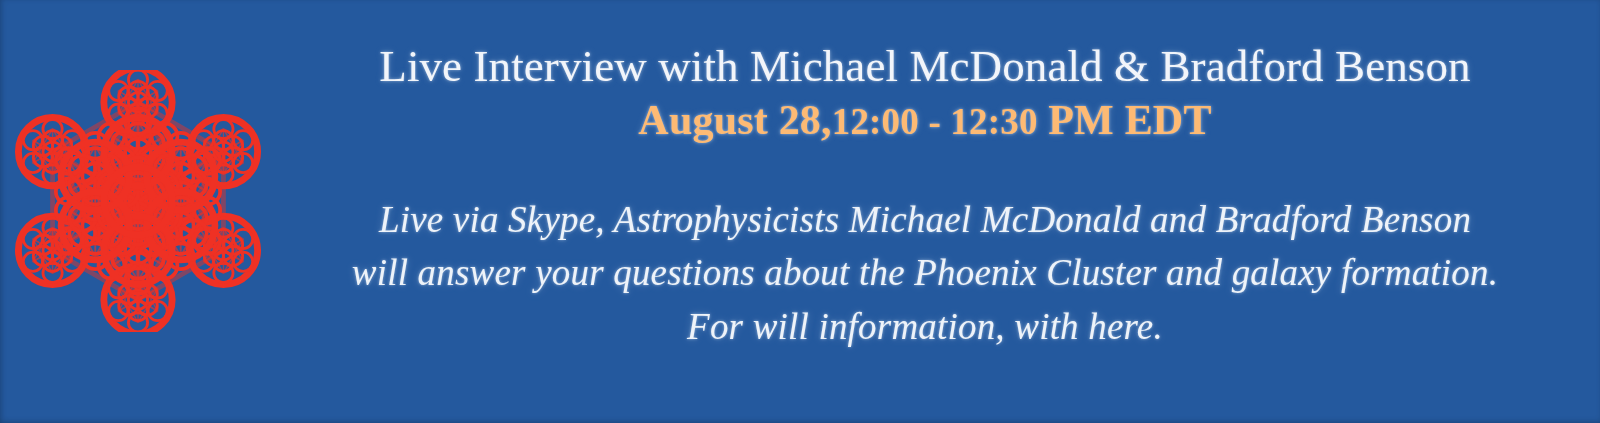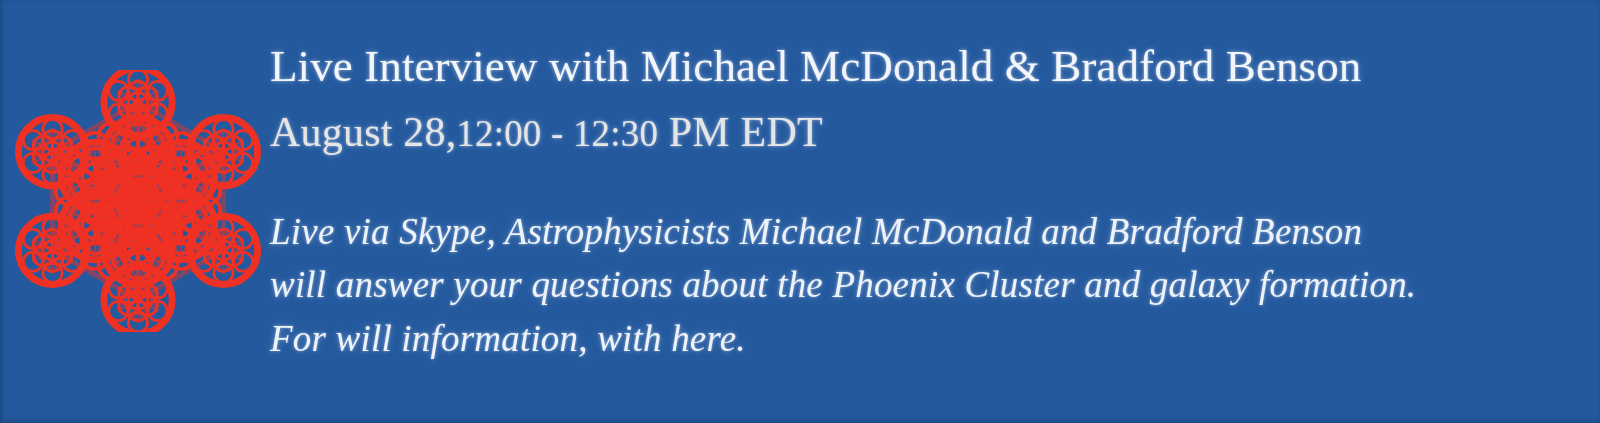--- a/index.html
+++ b/index.html
@@ -40,43 +40,44 @@
     width: 100%;
     height: 100%;
   }
 
   
   .text-col {
     position: absolute;
     left: 270px;
     top: 40px;
     right: 20px;
+    text-align: center;
   }
   .headline-group { margin: 0; }
 
   .headline {
     font-family: "Liberation Serif", "DejaVu Serif", serif;
     font-size: 45px;
     line-height: 1.17;
     font-weight: 400;
     color: #f2f5fa;
     letter-spacing: 0.1px;
     white-space: nowrap;
     text-shadow: 0 0 3px rgba(230,240,255,0.55),
                  0 0 7px rgba(200,220,245,0.28);
   }
   .subhead {
     font-family: "Liberation Serif", "DejaVu Serif", serif;
     font-size: 42px;
     line-height: 1.2;
-    font-weight: 400;
-    color: #e5e5e5;
+    font-weight: 700;
+    color: #fdba74;
     letter-spacing: 0.2px;
     white-space: nowrap;
-    margin-top: 14px;
+    margin-top: 2px;
     text-shadow: 0 0 3px rgba(230,240,255,0.55),
                  0 0 7px rgba(200,220,245,0.28);
   }
   .subhead .small-figs {
     font-size: 0.88em;
   }
 
   .body-copy {
     margin-top: 48px;
     font-family: "Liberation Serif", "DejaVu Serif", serif;

